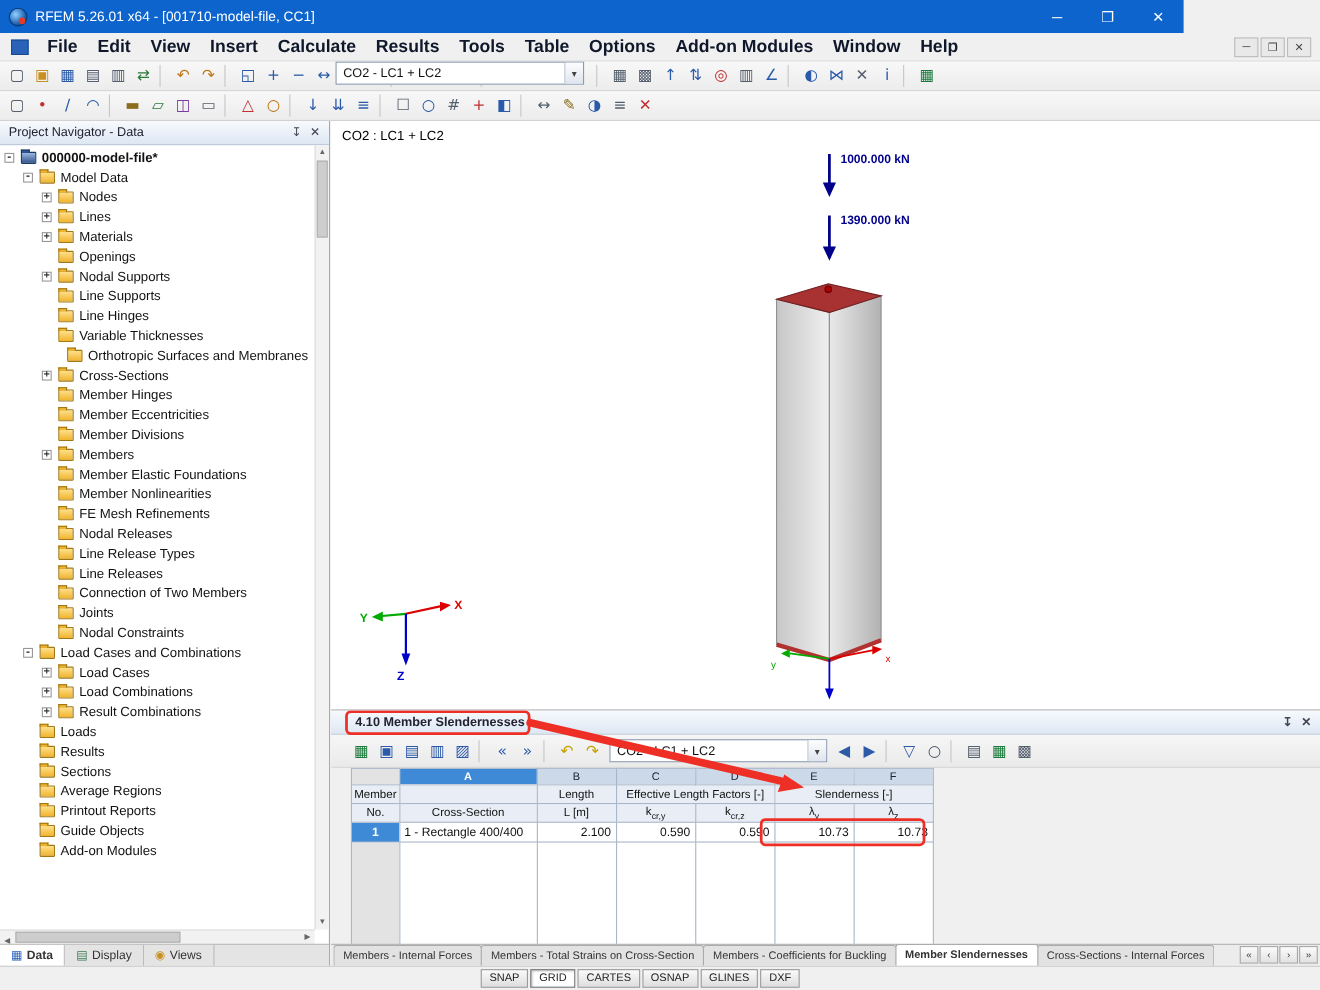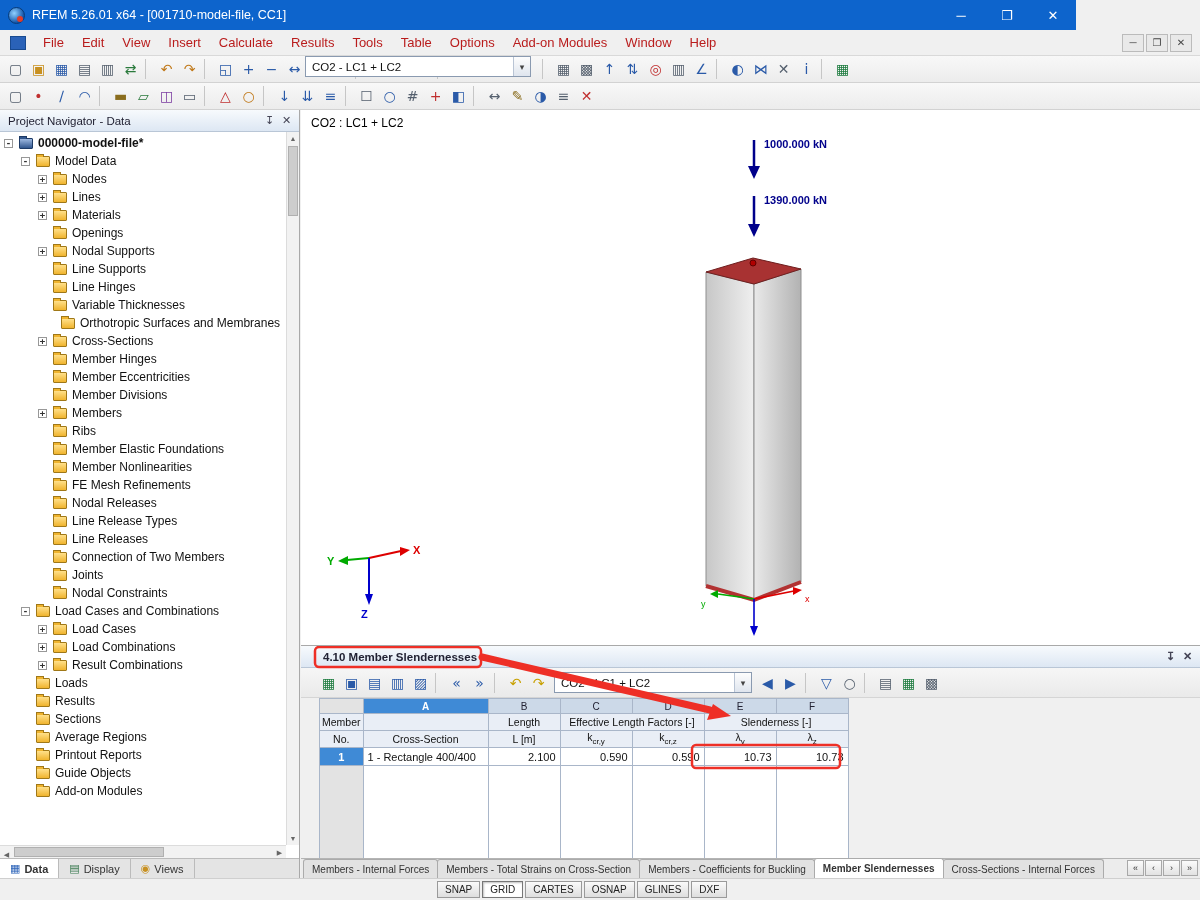--- a/index.html
+++ b/index.html
@@ -11,21 +11,21 @@
   .titlebar { position:absolute; left:0; top:0; width:1076px; height:30px; background:#0d64cc; display:flex; align-items:center; color:#fff; }
   .appicon { width:17px; height:17px; margin:0 7px 0 8px; border-radius:50%; background:radial-gradient(circle at 35% 35%, #8fd0ff, #1254a8 70%); border:1px solid #083b78; position:relative; flex:none; }
   .appicon::after { content:""; position:absolute; right:1px; bottom:1px; width:6px; height:6px; border-radius:50%; background:#e23c28; }
   .titletext { font-size:12.5px; }
   .caption-btns { margin-left:auto; display:flex; height:30px; }
   .cap-btn { width:46px; height:30px; display:flex; align-items:center; justify-content:center; font-size:13px; color:#fff; }
 
   
   .menubar { position:absolute; left:0; top:30px; width:1200px; height:26px; background:#f0f0f0; border-bottom:1px solid #d9d9d9; display:flex; align-items:center; }
   .mdoc { width:16px; height:14px; background:#2a62b8; border:1px solid #184a90; margin:0 8px 0 10px; flex:none; }
-  .menuitem { padding:4px 9px; font-size:13px; color:#b91c1c; }
+  .menuitem { padding:4px 9px; font-size:16px; color:#0f172a;font-weight:bold; }
   .mdi-btns { margin-left:auto; display:flex; gap:2px; padding-right:8px; color:#444; }
   .mdi-btn { width:22px; height:18px; border:1px solid #bbb; background:#e9e9e9; font-size:10px; display:flex; align-items:center; justify-content:center; }
 
   
   .tbar { position:absolute; left:0; width:1200px; height:27px; background:linear-gradient(#f8f8f8,#ececec); border-bottom:1px solid #d2d2d2; display:flex; align-items:center; padding-left:4px; }
   .tb1 { top:56px; } .tb2 { top:83px; }
   .tb-icons { display:flex; align-items:center; }
   .tbicon { width:23px; height:22px; display:flex; align-items:center; justify-content:center; border-radius:2px; color:var(--ic,#555); }
   .tbicon b { font-family:"DejaVu Sans", sans-serif; font-weight:normal; font-size:14px; line-height:1; }
   .tbicon.small-glyph b { font-size:8px; font-weight:bold; }
@@ -439,25 +439,20 @@
             <span class="ticon"></span>
             <span class="tlabel">Member Divisions</span>
           </div>
 
           <div class="titem" style="padding-left: 38px;">
             <span class="exp">+</span>
             <span class="ticon"></span>
             <span class="tlabel">Members</span>
           </div>
 
-          <div class="titem" style="padding-left: 38px;">
-            <span class="exp"></span>
-            <span class="ticon"></span>
-            <span class="tlabel">Ribs</span>
-          </div>
 
           <div class="titem" style="padding-left: 38px;">
             <span class="exp"></span>
             <span class="ticon"></span>
             <span class="tlabel">Member Elastic Foundations</span>
           </div>
 
           <div class="titem" style="padding-left: 38px;">
             <span class="exp"></span>
             <span class="ticon"></span>

